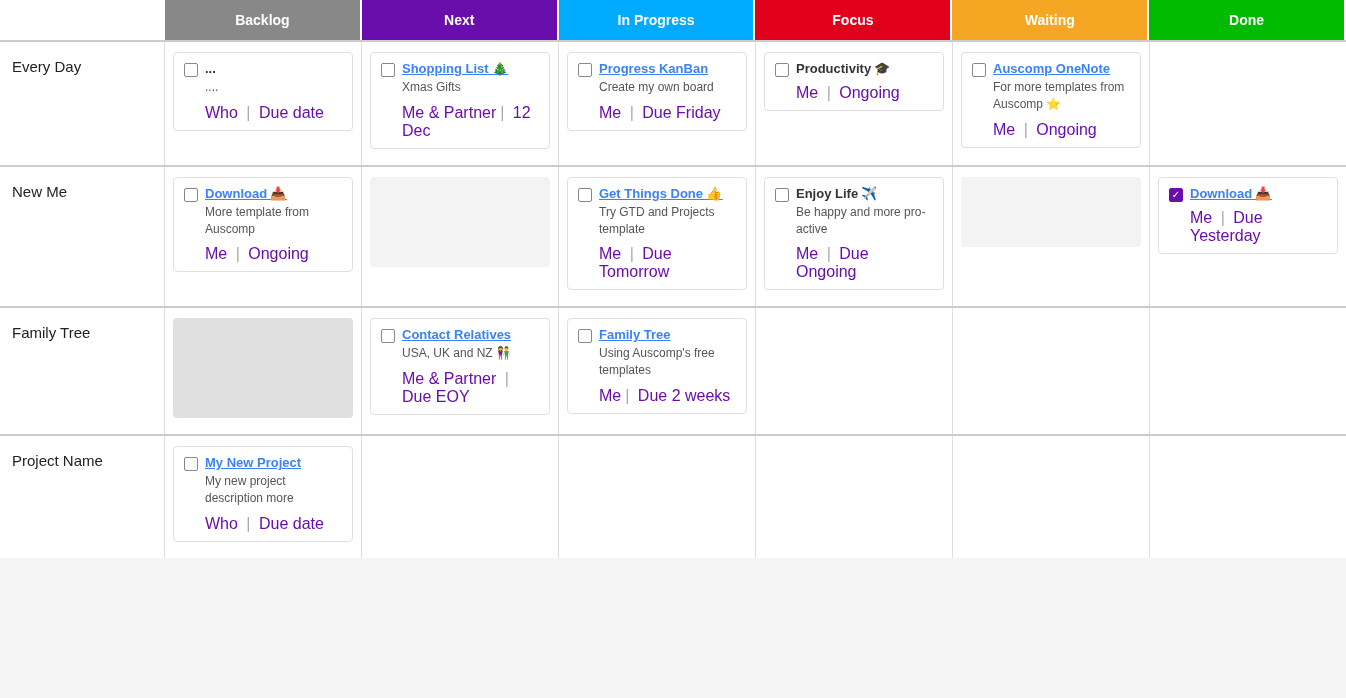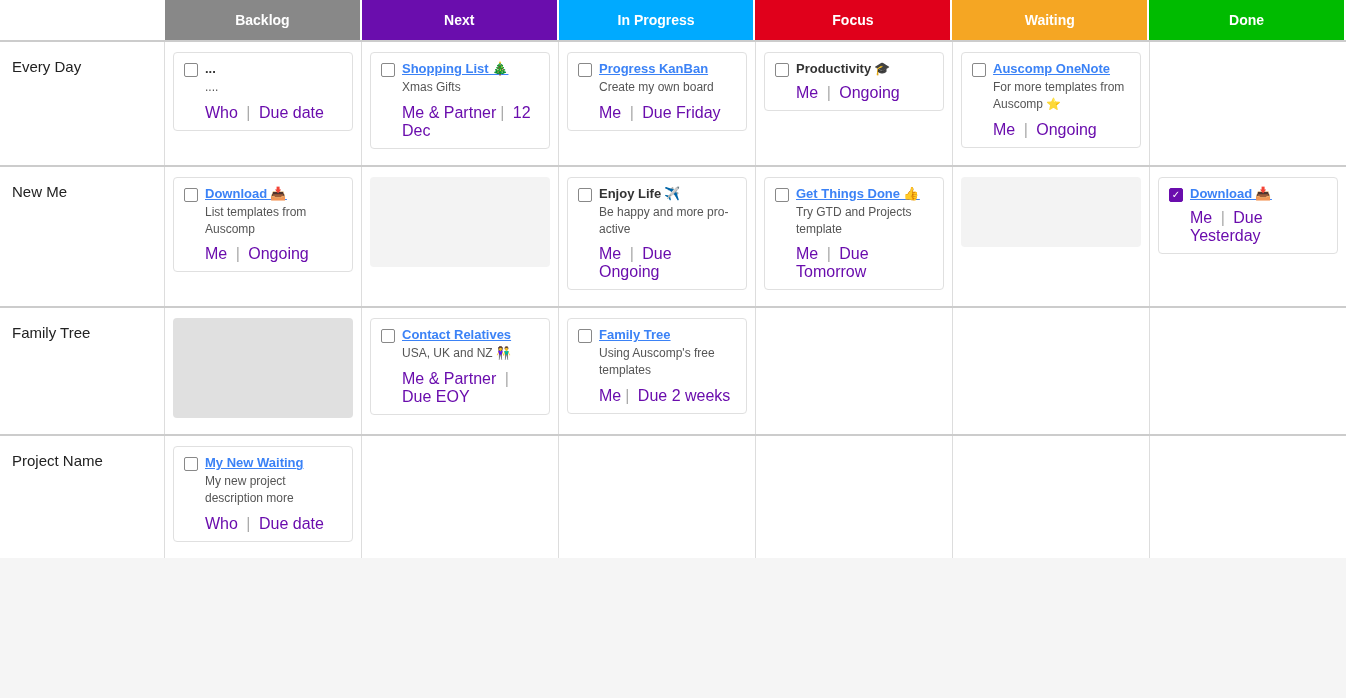--- a/index.html
+++ b/index.html
@@ -226,64 +226,64 @@
 
   <div class="board-row">
     <div class="row-label">New Me</div>
 
     <div class="col-cell">
       <div class="card">
         <div class="card-checkbox">
           <div class="cb"></div>
           <div>
             <div class="card-title">Download 📥</div>
-            <div class="card-desc">List templates from Auscomp</div>
+            <div class="card-desc">More template from Auscomp</div>
             <div class="card-meta">
               Me <span class="separator">|</span> Ongoing
             </div>
           </div>
         </div>
       </div>
     </div>
 
     <div class="col-cell">
       <div class="blurred-card"></div>
+    </div>
+
+    <div class="col-cell">
+      <div class="card">
+        <div class="card-checkbox">
+          <div class="cb"></div>
+          <div>
+            <div class="card-title">Get Things Done 👍</div>
+            <div class="card-desc">Try GTD and Projects template</div>
+            <div class="card-meta">
+              Me <span class="separator">|</span> Due Tomorrow
+            </div>
+          </div>
+        </div>
+      </div>
     </div>
 
     <div class="col-cell">
       <div class="card">
         <div class="card-checkbox">
           <div class="cb"></div>
           <div>
             <div class="card-title no-underline">Enjoy Life ✈️</div>
             <div class="card-desc">Be happy and more pro-active</div>
             <div class="card-meta">
               Me <span class="separator">|</span> Due Ongoing
             </div>
           </div>
         </div>
       </div>
     </div>
 
     <div class="col-cell">
-      <div class="card">
-        <div class="card-checkbox">
-          <div class="cb"></div>
-          <div>
-            <div class="card-title">Get Things Done 👍</div>
-            <div class="card-desc">Try GTD and Projects template</div>
-            <div class="card-meta">
-              Me <span class="separator">|</span> Due Tomorrow
-            </div>
-          </div>
-        </div>
-      </div>
-    </div>
-
-    <div class="col-cell">
       <div class="blurred-card" style="height:70px;"></div>
     </div>
 
     <div class="col-cell">
       <div class="card">
         <div class="card-checkbox">
           <div class="cb checked">✓</div>
           <div>
             <div class="card-title">Download 📥</div>
             <div class="card-meta">
@@ -340,21 +340,21 @@
   </div>
 
   <div class="board-row">
     <div class="row-label">Project Name</div>
 
     <div class="col-cell">
       <div class="card">
         <div class="card-checkbox">
           <div class="cb"></div>
           <div>
-            <div class="card-title">My New Waiting</div>
+            <div class="card-title">My New Project</div>
             <div class="card-desc">My new project description more</div>
             <div class="card-meta">
               Who <span class="separator">|</span> Due date
             </div>
           </div>
         </div>
       </div>
     </div>
 
     <div class="col-cell"></div>

